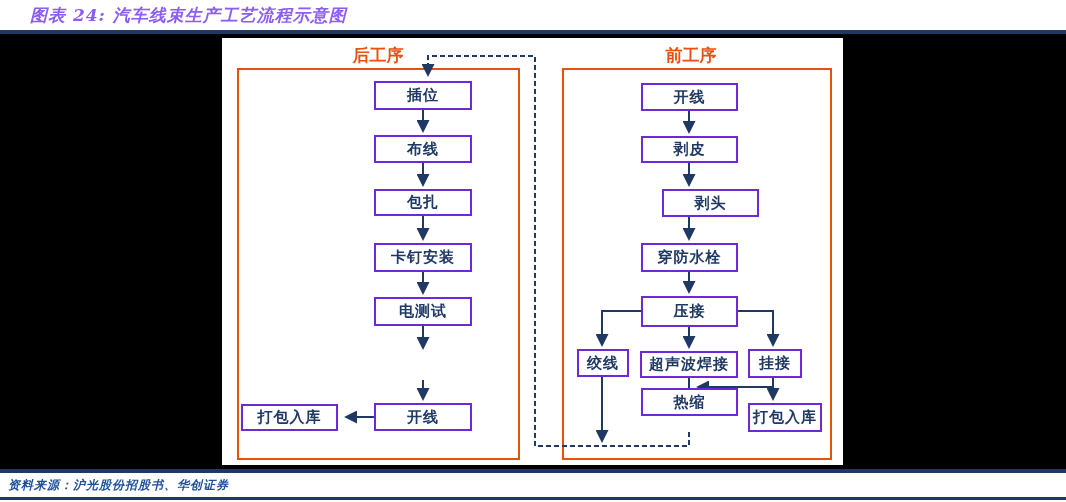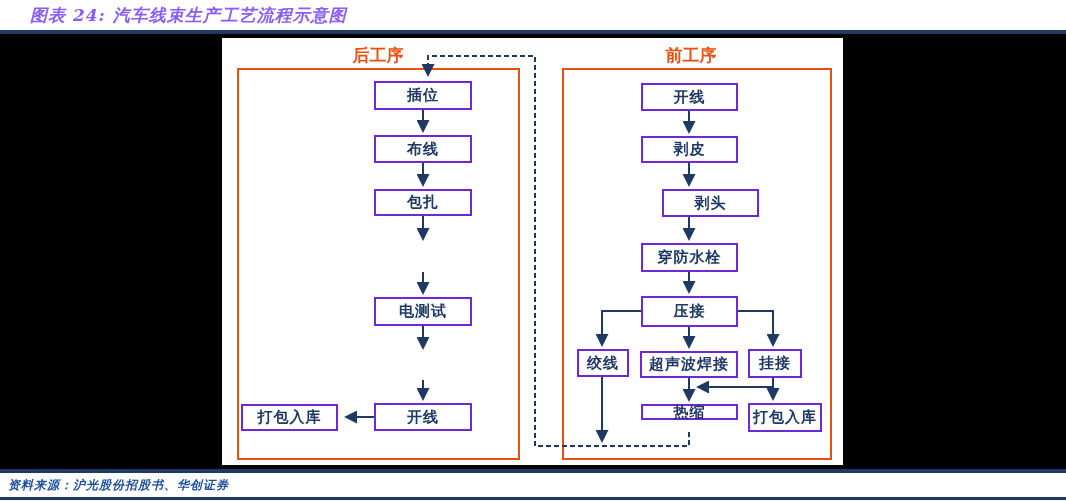--- a/index.html
+++ b/index.html
@@ -103,32 +103,33 @@
 
       <path d="M602,377 V441" marker-end="url(#arr)"></path>
 
       <path d="M689,432 V446 H535 V56 H428 V75" stroke-dasharray="5,3" marker-end="url(#arr)"></path>
     </g>
   </svg>
 
   <div class="step" style="left:374px;top:81px;width:98px;height:29px;">插位</div>
   <div class="step" style="left:374px;top:135px;width:98px;height:28px;">布线</div>
   <div class="step" style="left:374px;top:189px;width:98px;height:27px;">包扎</div>
+  <div class="step" style="left:374px;top:243px;width:98px;height:29px;">卡钉安装</div>
   <div class="step" style="left:374px;top:297px;width:98px;height:29px;">电测试</div>
   <div class="step" style="left:374px;top:403px;width:98px;height:28px;">开线</div>
   <div class="step" style="left:241px;top:404px;width:97px;height:27px;">打包入库</div>
 
   <div class="step" style="left:641px;top:83px;width:97px;height:28px;">开线</div>
   <div class="step" style="left:641px;top:136px;width:97px;height:27px;">剥皮</div>
   <div class="step" style="left:641px;top:189px;width:97px;height:28px;margin-left:21px;">剥头</div>
   <div class="step" style="left:641px;top:243px;width:97px;height:29px;">穿防水栓</div>
   <div class="step" style="left:641px;top:296px;width:97px;height:31px;">压接</div>
   <div class="step" style="left:577px;top:349px;width:52px;height:28px;">绞线</div>
   <div class="step" style="left:640px;top:351px;width:98px;height:27px;">超声波焊接</div>
   <div class="step" style="left:748px;top:349px;width:54px;height:29px;">挂接</div>
-  <div class="step" style="left:641px;top:404px;width:97px;height:16px;">热缩</div>
+  <div class="step" style="left:641px;top:388px;width:97px;height:28px;">热缩</div>
   <div class="step" style="left:748px;top:403px;width:74px;height:29px;">打包入库</div>
 
   <div class="rule mid"></div>
   <div class="source-line">资料来源：沪光股份招股书、华创证券</div>
   <div class="rule bottom"></div>
 
 </div>
 
 </body></html>

